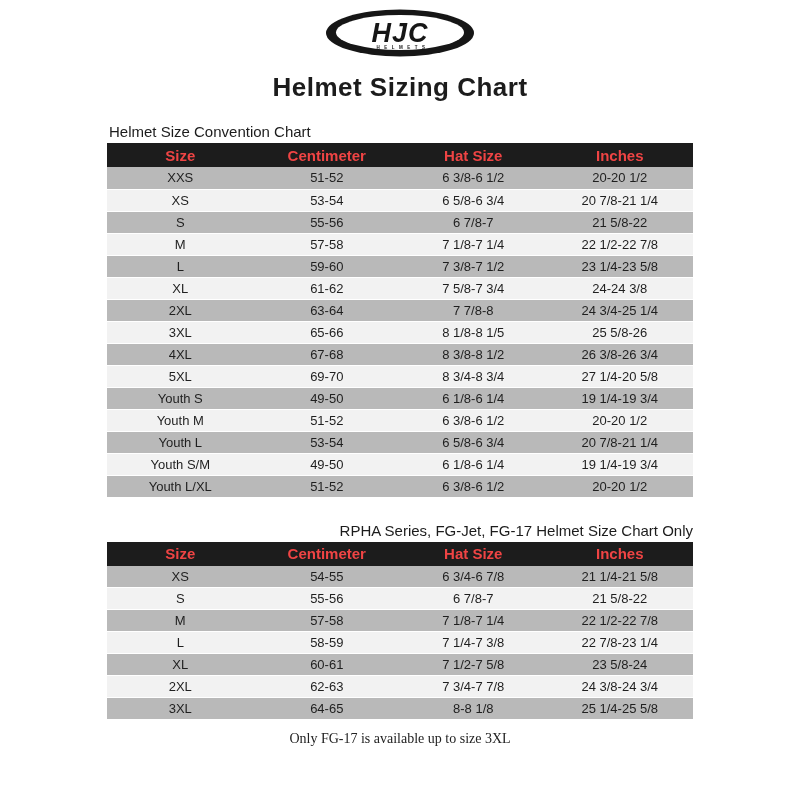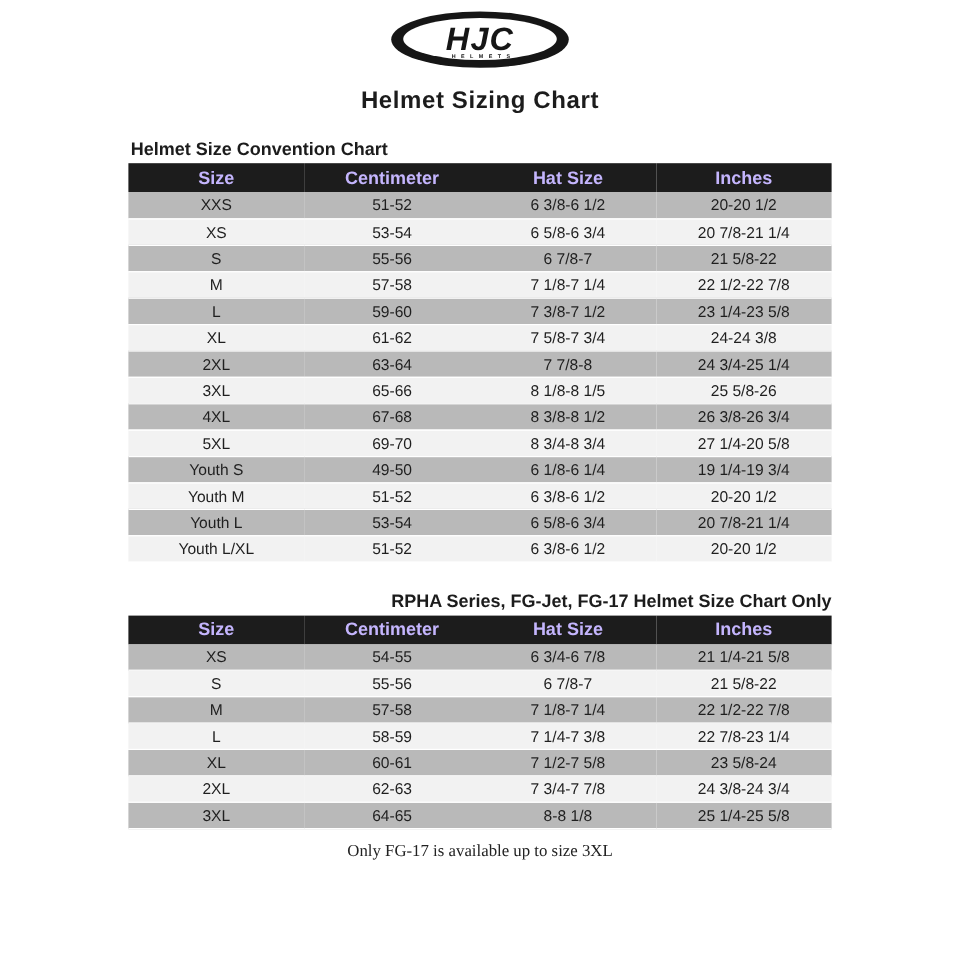--- a/index.html
+++ b/index.html
@@ -19,52 +19,52 @@
     width: 800px;
     height: 802px;
     padding-top: 8px;
   }
   .logo-wrap {
     text-align: center;
     margin: 0 auto;
   }
   .page-title {
     text-align: center;
-    font-size: 20px;
+    font-size: 26px;
     font-weight: bold;
     letter-spacing: 0.5px;
     color: #1c1c1c;
     margin: 10px 0 20px 0;
   }
   .tables {
     width: 586px;
     margin: 0 auto;
   }
   .section-title {
     font-size: 15px;
-    font-weight: bold;
+    font-weight: normal;
     color: #1c1c1c;
     margin: 0 0 3px 2px;
     text-align: left;
   }
   .section-title.centered {
     text-align: right;
     margin-left: 0;
   }
   .table2-block {
     margin-top: 24px;
   }
   table {
     width: 100%;
     border-collapse: collapse;
     table-layout: fixed;
   }
   thead th {
     background: #1c1c1c;
-    color: #c4b5fd;
+    color: #ef4444;
     font-size: 15px;
     font-weight: bold;
     height: 24px;
     padding: 2px 0;
     text-align: center;
   }
   tbody td {
     text-align: center;
     font-size: 13px;
     color: #1f1f1f;
@@ -185,20 +185,26 @@
               <td>6 3/8-6 1/2</td>
               <td>20-20 1/2</td>
             </tr>
             <tr>
               <td>Youth L</td>
               <td>53-54</td>
               <td>6 5/8-6 3/4</td>
               <td>20 7/8-21 1/4</td>
             </tr>
             <tr>
+              <td>Youth S/M</td>
+              <td>49-50</td>
+              <td>6 1/8-6 1/4</td>
+              <td>19 1/4-19 3/4</td>
+            </tr>
+            <tr>
               <td>Youth L/XL</td>
               <td>51-52</td>
               <td>6 3/8-6 1/2</td>
               <td>20-20 1/2</td>
             </tr>
           </tbody>
       </table>
     </div>
 
     <div class="table2-block">

